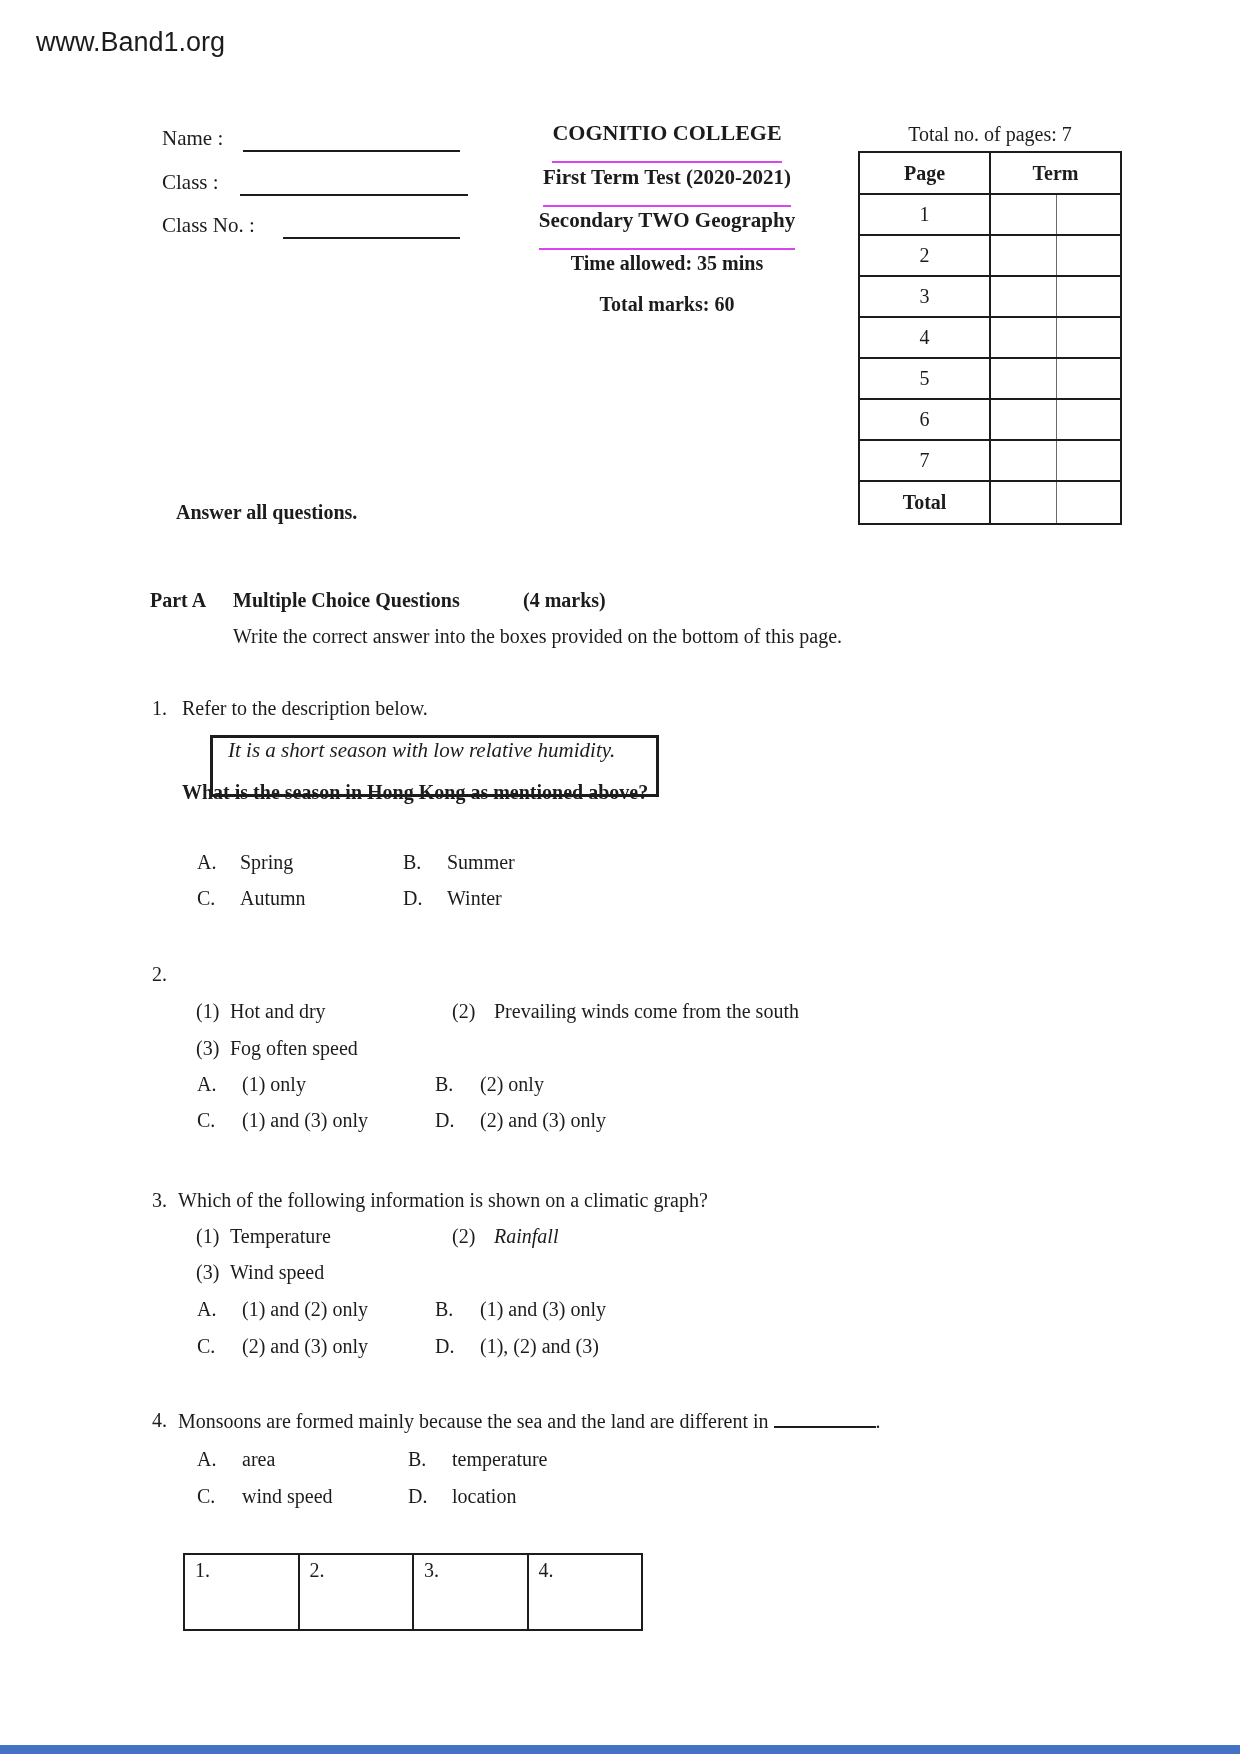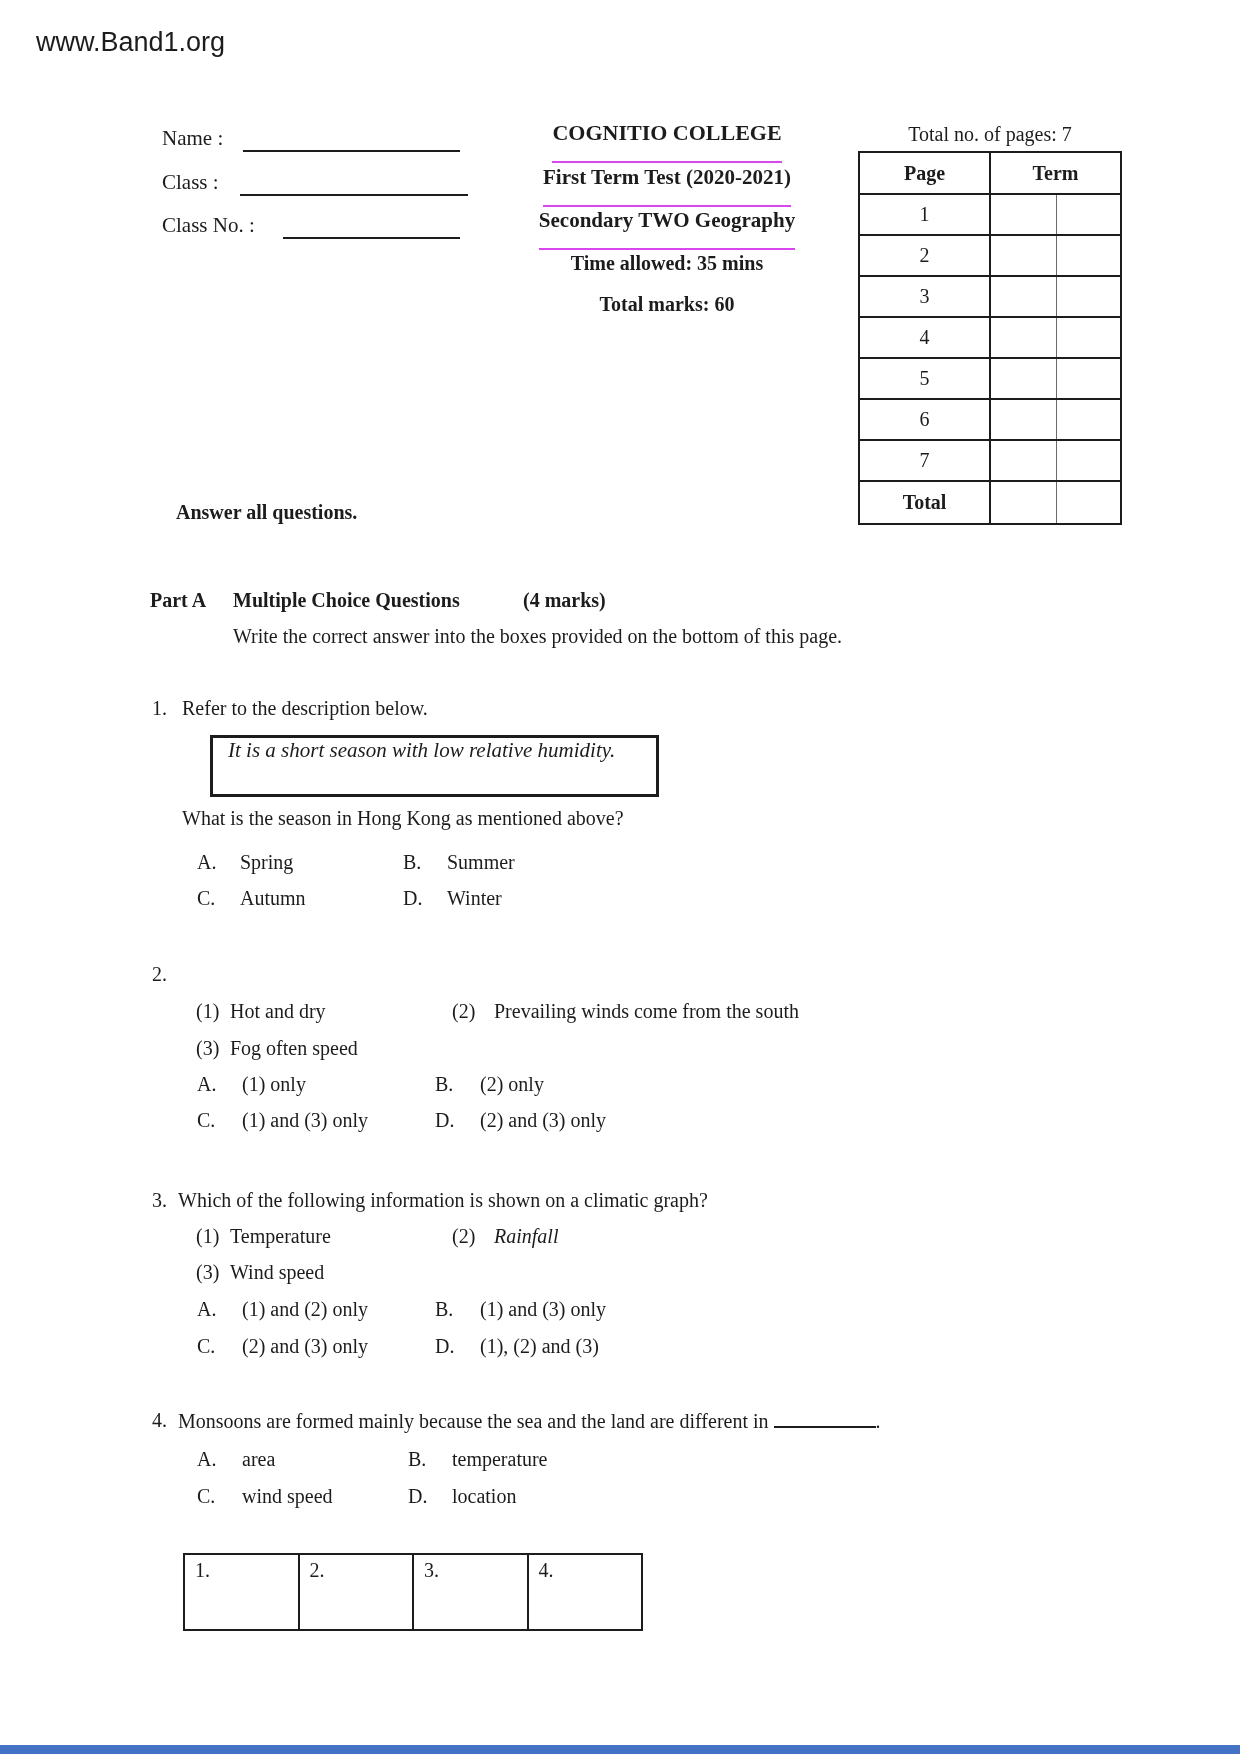--- a/index.html
+++ b/index.html
@@ -124,21 +124,21 @@
   <div class="abs b sz20" style="left:150px;top:588px;">Part A</div>
   <div class="abs b sz20" style="left:233px;top:588px;">Multiple Choice Questions</div>
   <div class="abs b sz20" style="left:523px;top:588px;">(4 marks)</div>
   <div class="abs sz20" style="left:233px;top:624px;">Write the correct answer into the boxes provided on the bottom of this page.</div>
 
   <div class="abs sz20" style="left:152px;top:696px;">1.</div>
   <div class="abs sz20" style="left:182px;top:696px;">Refer to the description below.</div>
   <div class="qbox">
     <span>It is a short season with low relative humidity.</span>
   </div>
-  <div class="abs sz20" style="left:182px;top:806px;">What is the season in Hong Kong as mentioned above?</div>
+  <div class="abs sz20" style="left:182px;top:780px;font-weight:bold;">What is the season in Hong Kong as mentioned above?</div>
 
   <div class="abs sz20" style="left:197px;top:850px;">A.</div>
   <div class="abs sz20" style="left:240px;top:850px;">Spring</div>
   <div class="abs sz20" style="left:403px;top:850px;">B.</div>
   <div class="abs sz20" style="left:447px;top:850px;">Summer</div>
   <div class="abs sz20" style="left:197px;top:886px;">C.</div>
   <div class="abs sz20" style="left:240px;top:886px;">Autumn</div>
   <div class="abs sz20" style="left:403px;top:886px;">D.</div>
   <div class="abs sz20" style="left:447px;top:886px;">Winter</div>
 

